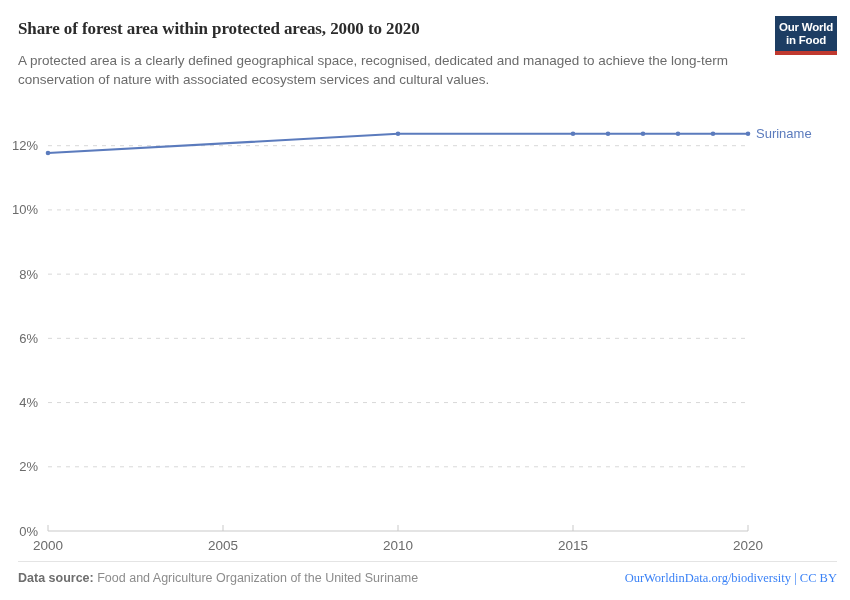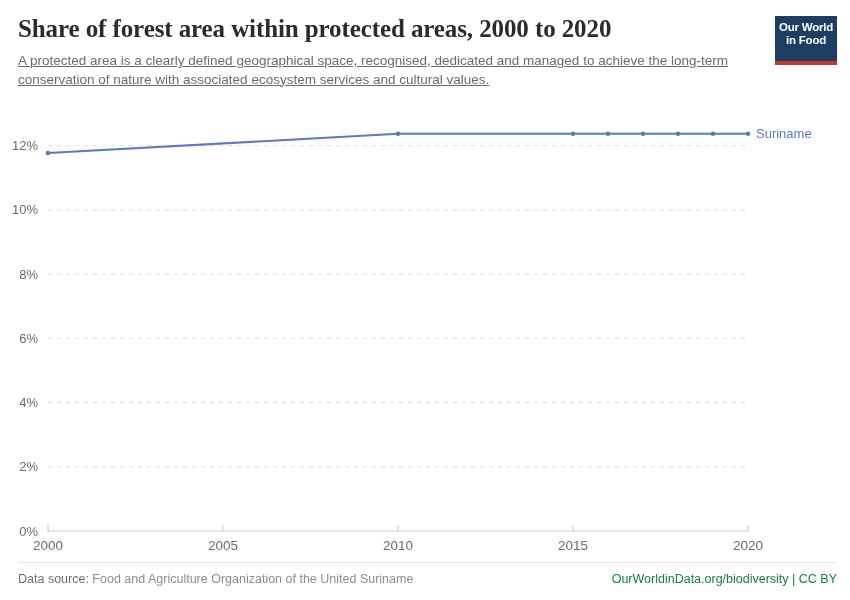--- a/index.html
+++ b/index.html
@@ -17,47 +17,46 @@
 
   
   .header {
     position: absolute;
     left: 18px;
     top: 14px;
     width: 740px;
   }
   .chart-title {
     font-family: "Liberation Serif", serif;
-    font-size: 25px;
+    font-size: 17px;
     font-weight: 700;
     color: #2b2b2b;
     letter-spacing: -0.1px;
     line-height: 30px;
     margin: 0;
     white-space: nowrap;
   }
   .chart-subtitle {
     font-family: "Liberation Sans", sans-serif;
     font-size: 13.5px;
     color: #6b6b6b;
     line-height: 18.5px;
     margin: 8px 0 0 0;
     max-width: 710px;
-    text-decoration: underline;
   }
 
   
   .owid-logo {
     position: absolute;
     right: 13px;
     top: 16px;
     width: 62px;
     background: #1d3d63;
     border-bottom: 4px solid #c0392f;
-    padding: 5px 0 14px 0;
+    padding: 5px 0 4px 0;
     text-align: center;
   }
   .owid-logo .line {
     display: block;
     font-family: "Liberation Sans", sans-serif;
     font-size: 11.5px;
     font-weight: 700;
     color: #ffffff;
     line-height: 13px;
     letter-spacing: -0.2px;
@@ -117,26 +116,27 @@
     border-top: 1px solid #e4e4e4;
     padding-top: 9px;
     display: flex;
     justify-content: space-between;
     align-items: baseline;
     font-family: "Liberation Sans", sans-serif;
     font-size: 12.5px;
     color: #8c8c8c;
   }
   .footer .src-label {
-    font-weight: 400;
+    font-weight: 700;
     color: #6e6e6e;
   }
   .footer .right {
-    color: #15803d;
+    color: #3b82f6;
     white-space: nowrap;
+    font-family: Liberation Serif, serif;
   }
 </style>
 </head>
 <body>
 
 <div class="header">
   <h1 class="chart-title">Share of forest area within protected areas, 2000 to 2020</h1>
   <p class="chart-subtitle">A protected area is a clearly defined geographical space, recognised, dedicated and managed to achieve the long-term conservation of nature with associated ecosystem services and cultural values.</p>
 </div>
 

